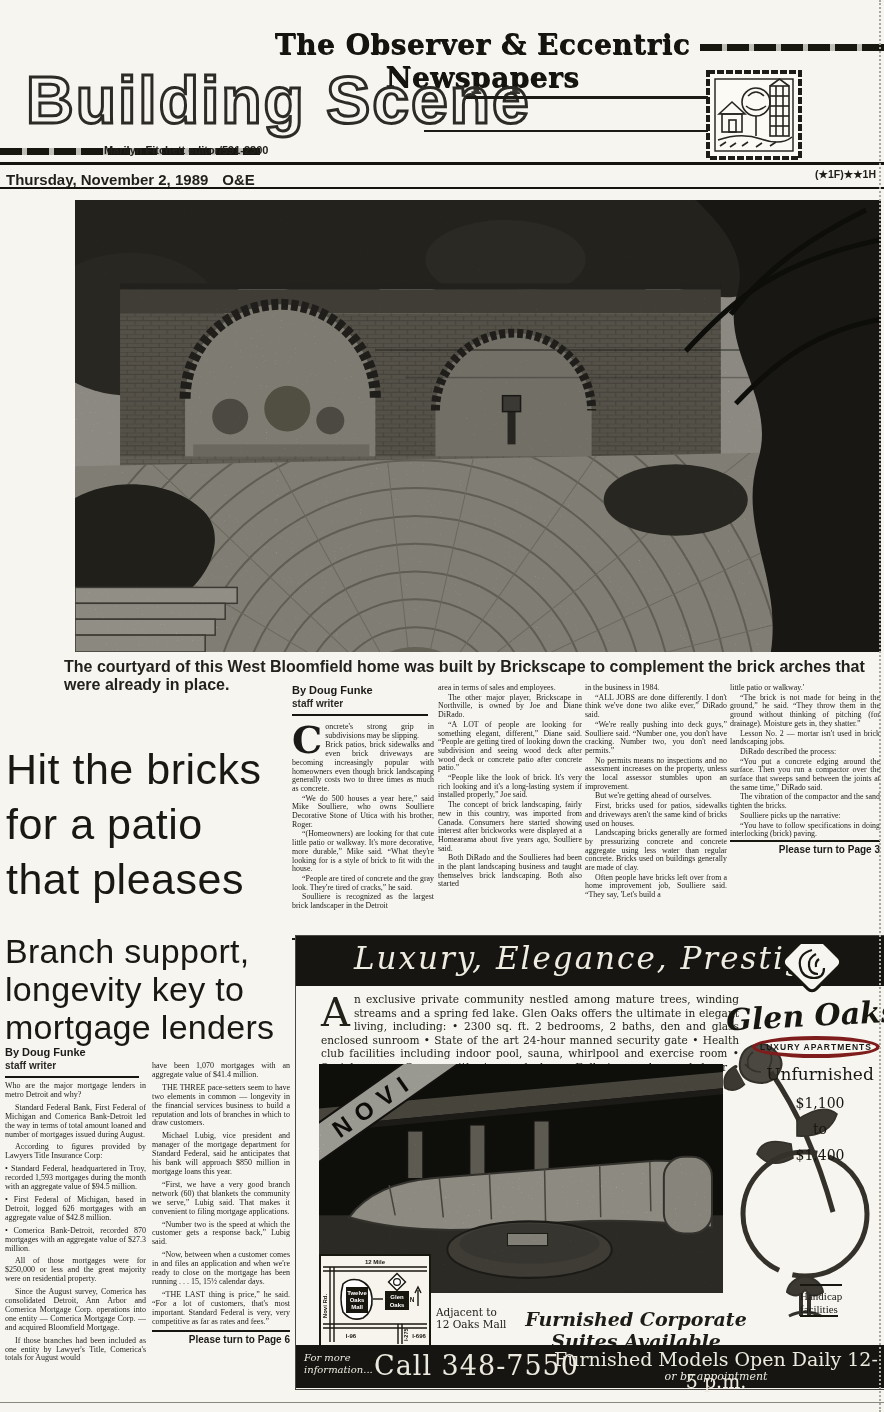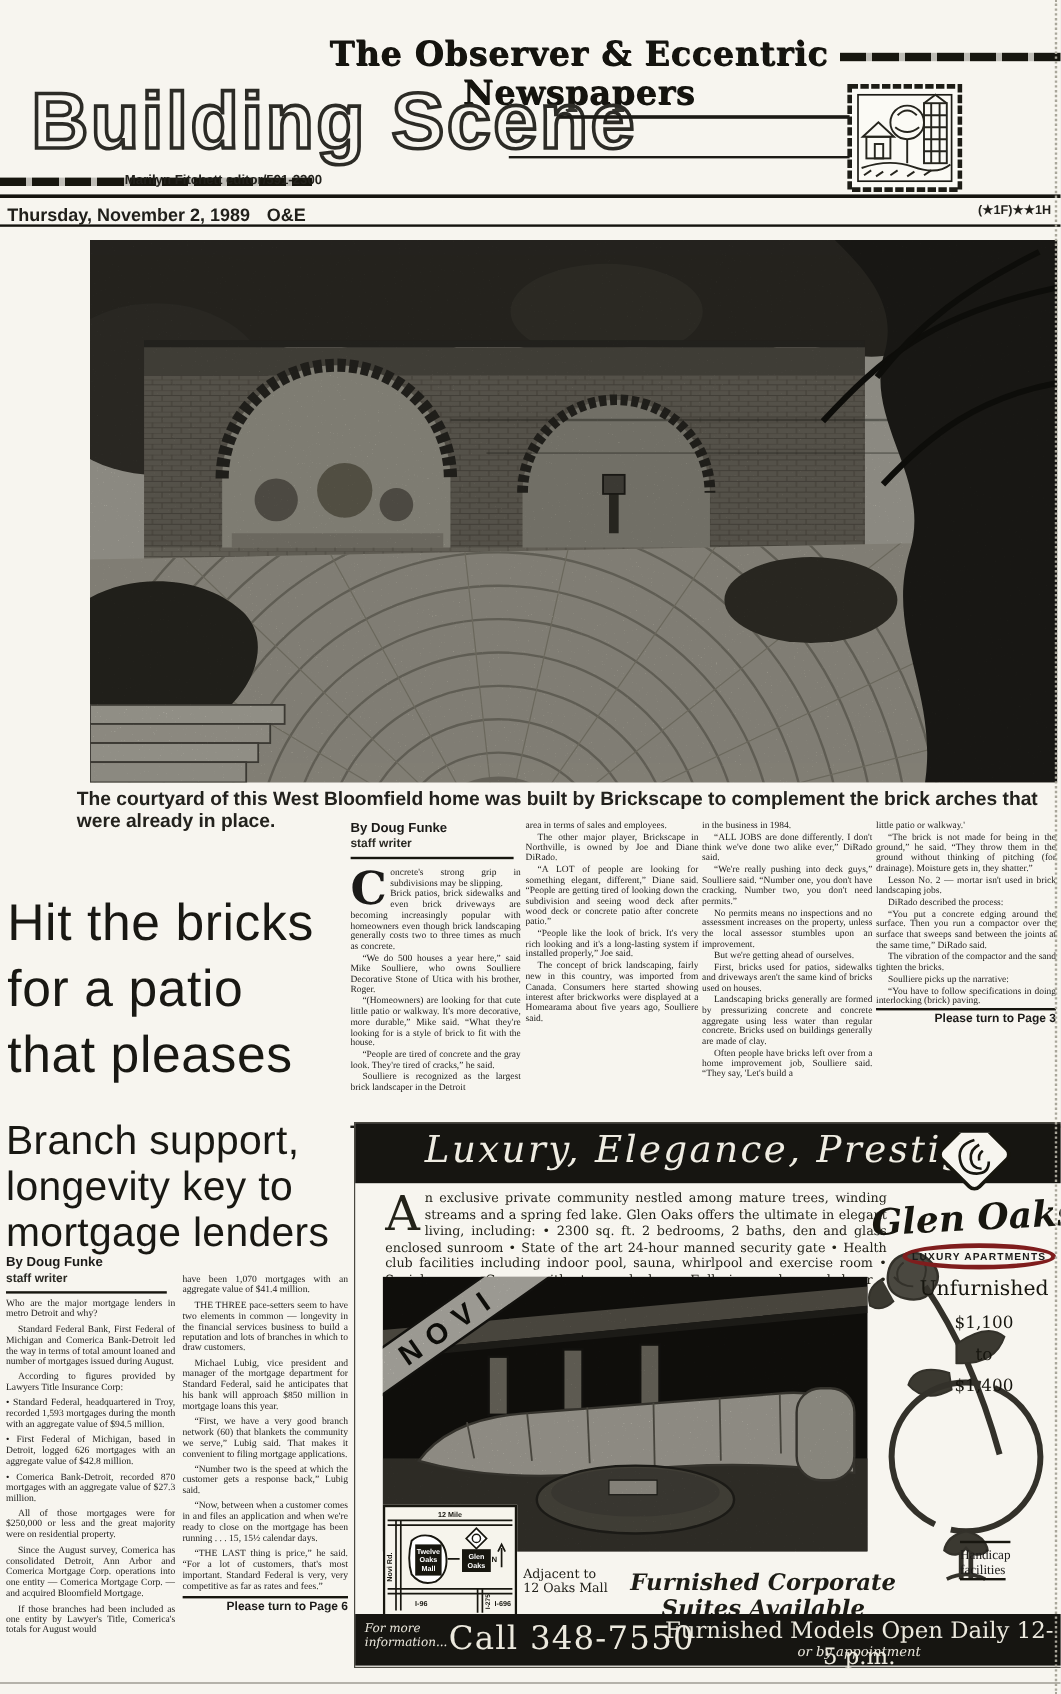--- a/index.html
+++ b/index.html
@@ -247,20 +247,21 @@
     <p><span>“People are tired of concrete and the gray look. They're tired of cracks,” he said.</span></p>
     <p><span>Soulliere is recognized as the largest brick landscaper in the Detroit</span></p>
   </div>
 
   <div class="col a1c" style="left:438px;width:144px;">
     <p class="np"><span>area in terms of sales and employees.</span></p>
     <p><span>The other major player, Brickscape in Northville, is owned by Joe and Diane DiRado.</span></p>
     <p><span>“A LOT of people are looking for something elegant, different,” Diane said. “People are getting tired of looking down the subdivision and seeing wood deck after wood deck or concrete patio after concrete patio.”</span></p>
     <p><span>“People like the look of brick. It's very rich looking and it's a long-lasting system if installed properly,” Joe said.</span></p>
     <p><span>The concept of brick landscaping, fairly new in this country, was imported from Canada. Consumers here started showing interest after brickworks were displayed at a Homearama about five years ago, Soulliere said.</span></p>
+    <p><span>Both DiRado and the Soullieres had been in the plant landscaping business and taught themselves brick landscaping. Both also started</span></p>
   </div>
 
   <div class="col a1c" style="left:585px;width:142px;">
     <p class="np"><span>in the business in 1984.</span></p>
     <p><span>“ALL JOBS are done differently. I don't think we've done two alike ever,” DiRado said.</span></p>
     <p><span>“We're really pushing into deck guys,” Soulliere said. “Number one, you don't have cracking. Number two, you don't need permits.”</span></p>
     <p><span>No permits means no inspections and no assessment increases on the property, unless the local assessor stumbles upon an improvement.</span></p>
     <p><span>But we're getting ahead of ourselves.</span></p>
     <p><span>First, bricks used for patios, sidewalks and driveways aren't the same kind of bricks used on houses.</span></p>
     <p><span>Landscaping bricks generally are formed by pressurizing concrete and concrete aggregate using less water than regular concrete. Bricks used on buildings generally are made of clay.</span></p>

